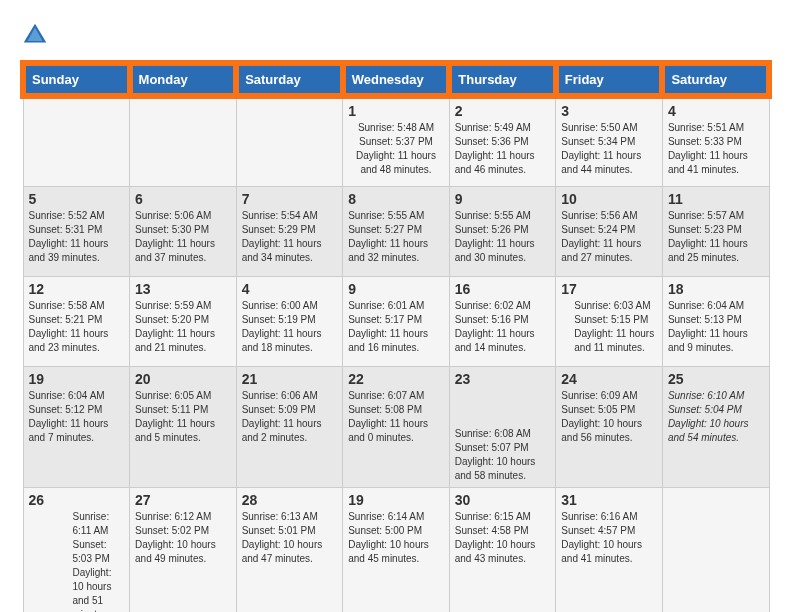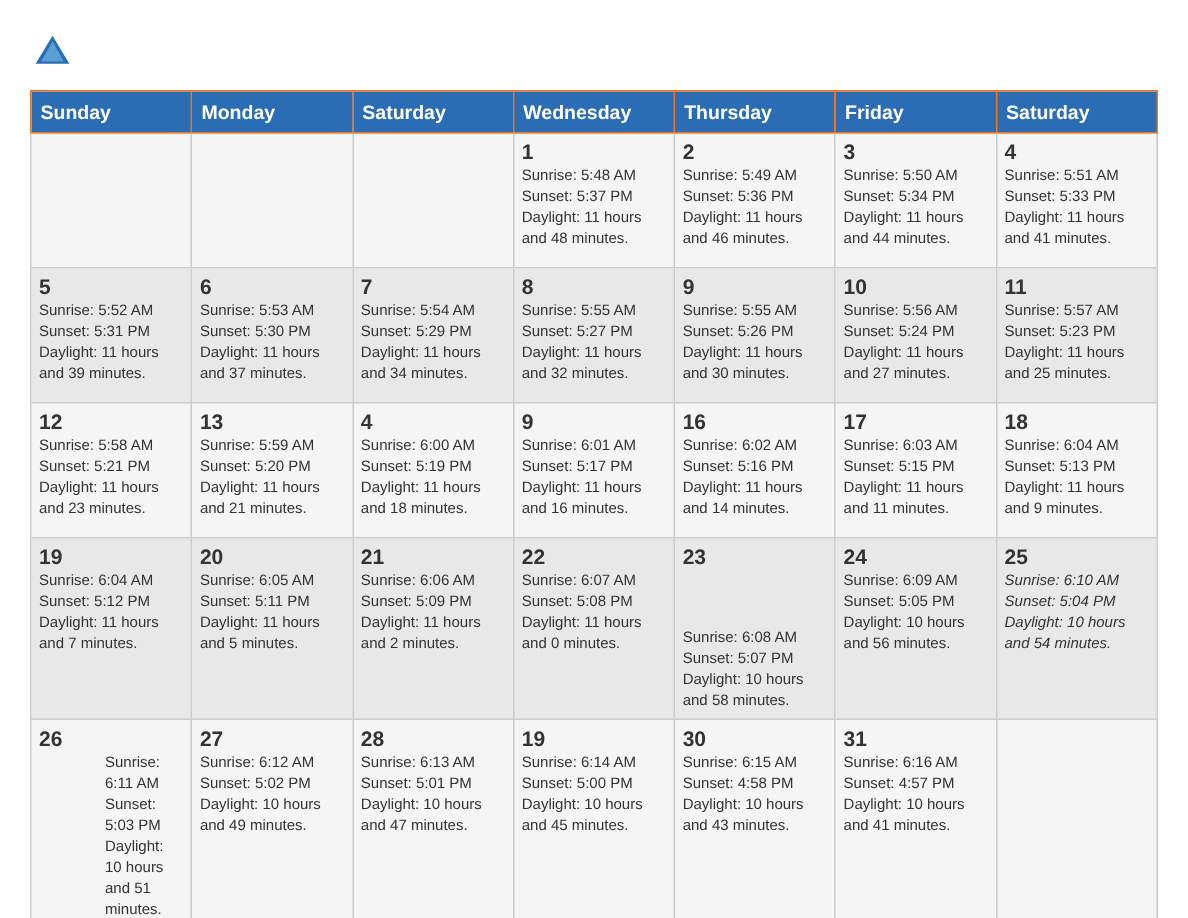--- a/index.html
+++ b/index.html
@@ -47,21 +47,21 @@
       border-collapse: collapse;
       table-layout: fixed;
     }
     thead tr th {
       background-color: #2a6db5;
       color: #fff;
       text-align: left;
       padding: 6px 6px;
       font-size: 13px;
       font-weight: bold;
-      border: 1px solid #f97316;
+      border: 6px solid #f97316;
     }
     tbody tr td {
       border: 1px solid #ccc;
       vertical-align: top;
       padding: 4px 5px;
       height: 90px;
     }
     tbody tr:nth-child(odd) td {
       background-color: #f5f5f5;
     }
@@ -113,21 +113,21 @@
         <th>Saturday</th>
       </tr>
   </thead>
   <tbody id="calendar-body">
   <tr>
         <td></td>
         <td></td>
         <td></td>
         <td>
           <span class="day-num">1</span>
-          <div class="day-info" style="white-space: pre-line;">Sunrise: 5:48 AM
+          <div class="day-info" style="white-space: pre-line; text-align: center;">Sunrise: 5:48 AM
 Sunset: 5:37 PM
 Daylight: 11 hours
 and 48 minutes.</div>
         </td>
         <td>
           <span class="day-num">2</span>
           <div class="day-info" style="white-space: pre-line;">Sunrise: 5:49 AM
 Sunset: 5:36 PM
 Daylight: 11 hours
 and 46 minutes.</div>
@@ -150,21 +150,21 @@
       <tr>
         <td>
           <span class="day-num">5</span>
           <div class="day-info" style="white-space: pre-line;">Sunrise: 5:52 AM
 Sunset: 5:31 PM
 Daylight: 11 hours
 and 39 minutes.</div>
         </td>
         <td>
           <span class="day-num">6</span>
-          <div class="day-info" style="white-space: pre-line;">Sunrise: 5:53 AM
+          <div class="day-info" style="white-space: pre-line;">Sunrise: 5:06 AM
 Sunset: 5:30 PM
 Daylight: 11 hours
 and 37 minutes.</div>
         </td>
         <td>
           <span class="day-num">7</span>
           <div class="day-info" style="white-space: pre-line;">Sunrise: 5:54 AM
 Sunset: 5:29 PM
 Daylight: 11 hours
 and 34 minutes.</div>
@@ -229,21 +229,21 @@
         </td>
         <td>
           <span class="day-num">16</span>
           <div class="day-info" style="white-space: pre-line;">Sunrise: 6:02 AM
 Sunset: 5:16 PM
 Daylight: 11 hours
 and 14 minutes.</div>
         </td>
         <td>
           <span class="day-num">17</span>
-          <div class="day-info" style="white-space: pre-line;">Sunrise: 6:03 AM
+          <div class="day-info" style="white-space: pre-line; margin-left: 13px;">Sunrise: 6:03 AM
 Sunset: 5:15 PM
 Daylight: 11 hours
 and 11 minutes.</div>
         </td>
         <td>
           <span class="day-num">18</span>
           <div class="day-info" style="white-space: pre-line;">Sunrise: 6:04 AM
 Sunset: 5:13 PM
 Daylight: 11 hours
 and 9 minutes.</div>

